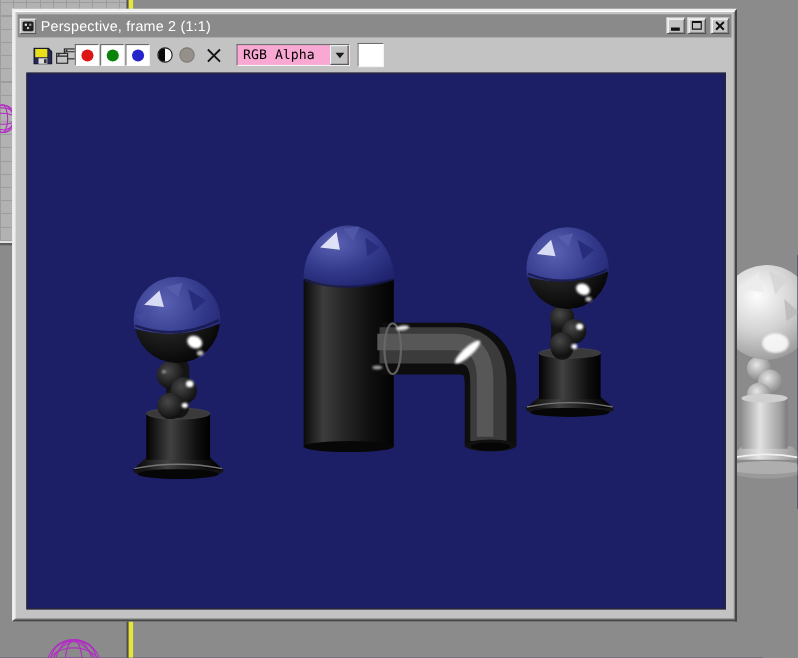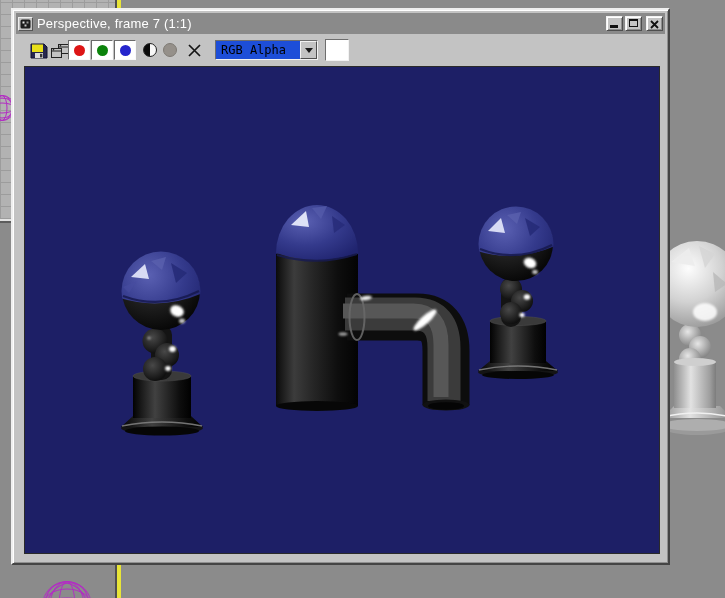--- a/index.html
+++ b/index.html
@@ -61,21 +61,21 @@
     width:22px;height:20px;background:#fff;
     border:1px solid;border-color:#6a6a6a #fafafa #fafafa #6a6a6a;
     box-sizing:border-box;display:flex;align-items:center;justify-content:center;
   }
   .dot{width:11px;height:11px;border-radius:50%;}
   .flat-btn{width:18px;height:20px;display:flex;align-items:center;justify-content:center;background:transparent;}
   .mono-circle{width:12px;height:12px;border-radius:50%;border:1px solid #222;
     background:linear-gradient(90deg,#0a0a0a 0 50%,#f8f8f8 50% 100%);}
   .alpha-circle{width:12px;height:12px;border-radius:50%;background:#95908a;border:1px solid #7e7a74;}
   .dropdown{
-    width:103px;height:20px;background:#1d4ed8;position:relative;
+    width:103px;height:20px;background:#f9a8d4;position:relative;
     border:1px solid;border-color:#6e6e6e #f2f2f2 #f2f2f2 #6e6e6e;box-sizing:border-box;
   }
   .dropdown .value{
     font-family:"DejaVu Sans Mono", monospace;font-size:12px;color:#000;
     line-height:18px;padding-left:5px;white-space:nowrap;
   }
   .dd-arrow-btn{
     position:absolute;right:0;top:0;width:17px;height:18px;background:#c3c3c3;
     border:1px solid;border-color:#f2f2f2 #4e4e4e #4e4e4e #f2f2f2;box-sizing:border-box;
     display:flex;align-items:center;justify-content:center;
@@ -163,21 +163,21 @@
 
   <div class="titlebar">
     <div class="win-icon">
       <svg width="11" height="10" viewBox="0 0 11 10">
         <rect x="0.5" y="0.5" width="10" height="9" rx="1.5" fill="#1d1d1d"></rect>
         <rect x="2.5" y="2.5" width="2" height="2" fill="#e8e8e8"></rect>
         <rect x="6.5" y="2.5" width="2" height="2" fill="#9a9a9a"></rect>
         <rect x="4.5" y="5.5" width="2" height="2" fill="#c4c4c4"></rect>
       </svg>
     </div>
-    <span class="title">Perspective, frame 7 (1:1)</span>
+    <span class="title">Perspective, frame 2 (1:1)</span>
     <div class="tb-btns">
       <div class="win-btn">
         <div class="glyph-min"></div>
       </div>
       <div class="win-btn">
         <div class="glyph-max"></div>
       </div>
       <div class="win-btn close">
         <svg width="15" height="13" viewBox="0 0 15 13">
           <path d="M4,3 L11,10 M11,3 L4,10" stroke="#111" stroke-width="1.8"></path>

